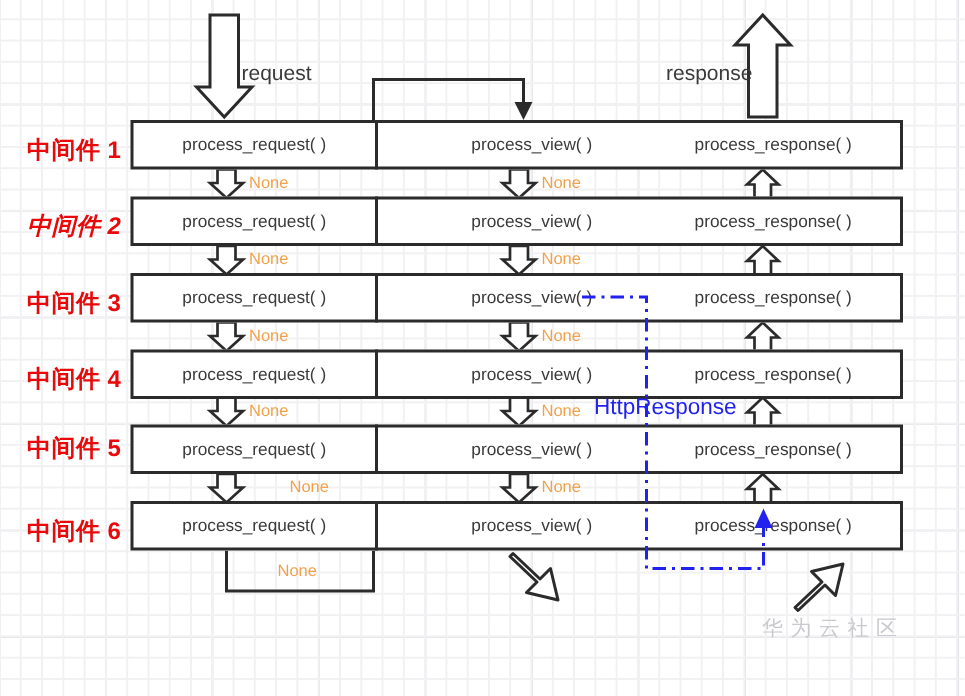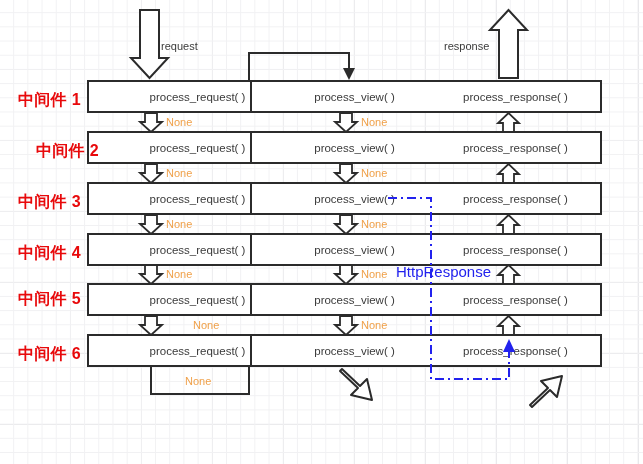--- a/index.html
+++ b/index.html
@@ -36,31 +36,31 @@
   }
   .row-box .divider{
     position:absolute;left:161px;top:-2.2px;width:2.2px;height:33px;
     background:#2b2b2b;
   }
   .cell{
     position:absolute;top:0;height:100%;
     display:flex;align-items:center;justify-content:center;
     font-size:11.5px;color:#3a3a3a;white-space:nowrap;
   }
-  .cell.req{left:0;width:161px;margin-left:28px;}
+  .cell.req{left:0;width:161px;}
   .cell.view{left:161px;width:177px;padding-left:16px;}
   .cell.resp{left:338px;width:177px;}
 
   .none-lbl{
     position:absolute;z-index:4;
     color:#f0a14a;font-size:11px;white-space:nowrap;
   }
   .flow-lbl{
     position:absolute;z-index:4;
-    color:#3a3a3a;font-size:11px;white-space:nowrap;
+    color:#3a3a3a;font-size:14px;white-space:nowrap;
   }
   .http-lbl{
     position:absolute;z-index:5;
     color:#2222ee;font-size:15px;white-space:nowrap;
   }
   .viewfunc{
     position:absolute;z-index:2;
     left:376px;top:402px;width:120px;height:26px;
     border:2.2px solid #2b2b2b;background:#ffffff;
     box-sizing:border-box;
@@ -124,21 +124,21 @@
     <g>
       <path d="M503,132 L503,123 L498,123 L508.5,113 L519,123 L514,123 L514,132 Z" fill="#ffffff" stroke="#2b2b2b" stroke-width="1.8"></path>
       <path d="M503,183 L503,174 L498,174 L508.5,164 L519,174 L514,174 L514,183 Z" fill="#ffffff" stroke="#2b2b2b" stroke-width="1.8"></path>
       <path d="M503,234 L503,225 L498,225 L508.5,215 L519,225 L514,225 L514,234 Z" fill="#ffffff" stroke="#2b2b2b" stroke-width="1.8"></path>
       <path d="M503,284 L503,275 L498,275 L508.5,265 L519,275 L514,275 L514,284 Z" fill="#ffffff" stroke="#2b2b2b" stroke-width="1.8"></path>
       <path d="M503,335 L503,326 L498,326 L508.5,316 L519,326 L514,326 L514,335 Z" fill="#ffffff" stroke="#2b2b2b" stroke-width="1.8"></path>
     </g>
   </svg>
 
   <div class="mw-label" style="left:18px;top:90px;">中间件 1</div>
-  <div class="mw-label" style="left:36px;top:141px;">中间件 2</div>
+  <div class="mw-label" style="left:18px;top:141px;font-style:italic;">中间件 2</div>
   <div class="mw-label" style="left:18px;top:192px;">中间件 3</div>
   <div class="mw-label" style="left:18px;top:243px;">中间件 4</div>
   <div class="mw-label" style="left:18px;top:289px;">中间件 5</div>
   <div class="mw-label" style="left:18px;top:344px;">中间件 6</div>
 
   <div class="row-box" style="top:80px;">
     <div class="divider"></div>
     <div class="cell req">process_request( )</div>
     <div class="cell view">process_view( )</div>
     <div class="cell resp">process_response( )</div>
@@ -193,14 +193,15 @@
 
   <div class="none-lbl" style="left:361px;top:116px;">None</div>
   <div class="none-lbl" style="left:361px;top:167px;">None</div>
   <div class="none-lbl" style="left:361px;top:218px;">None</div>
   <div class="none-lbl" style="left:361px;top:268px;">None</div>
   <div class="none-lbl" style="left:361px;top:319px;">None</div>
 
   <div class="none-lbl" style="left:185px;top:375px;">None</div>
 
 
+  <div class="watermark">华为云社区</div>
 
 </div>
 
 </body></html>

